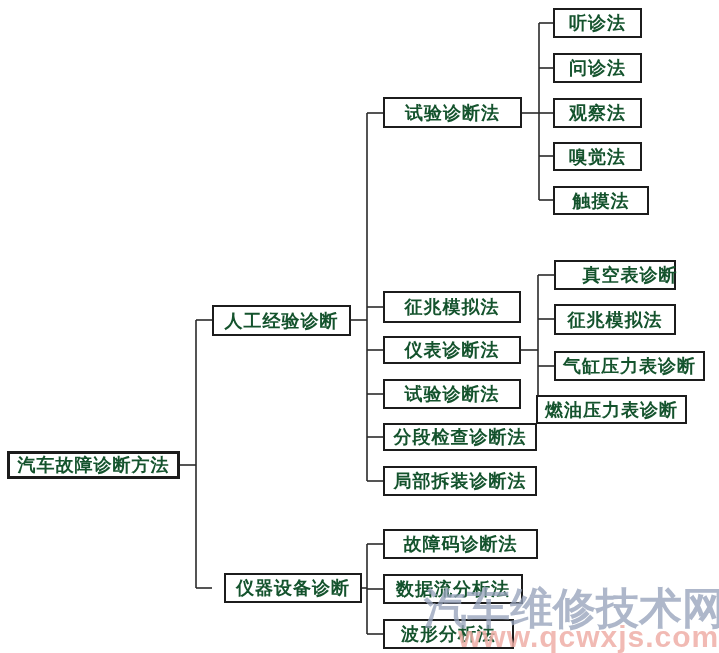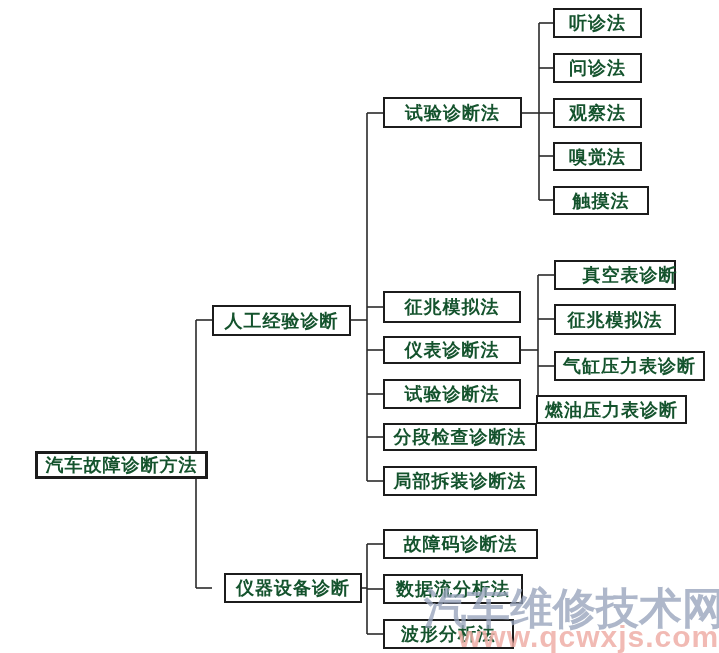--- a/index.html
+++ b/index.html
@@ -31,21 +31,20 @@
     font-size: 18px;
     letter-spacing: 1px;
     display: flex;
     align-items: center;
     justify-content: center;
     white-space: nowrap;
     z-index: 2;
   }
   .node.root {
     border-width: 3px;
-    margin-left: 28px;
   }
   .watermark-name {
     position: absolute;
     left: 424px;
     top: 580px;
     z-index: 5;
     font-family: "Liberation Sans", "DejaVu Sans", sans-serif;
     font-weight: bold;
     font-size: 43px;
     letter-spacing: 0px;

